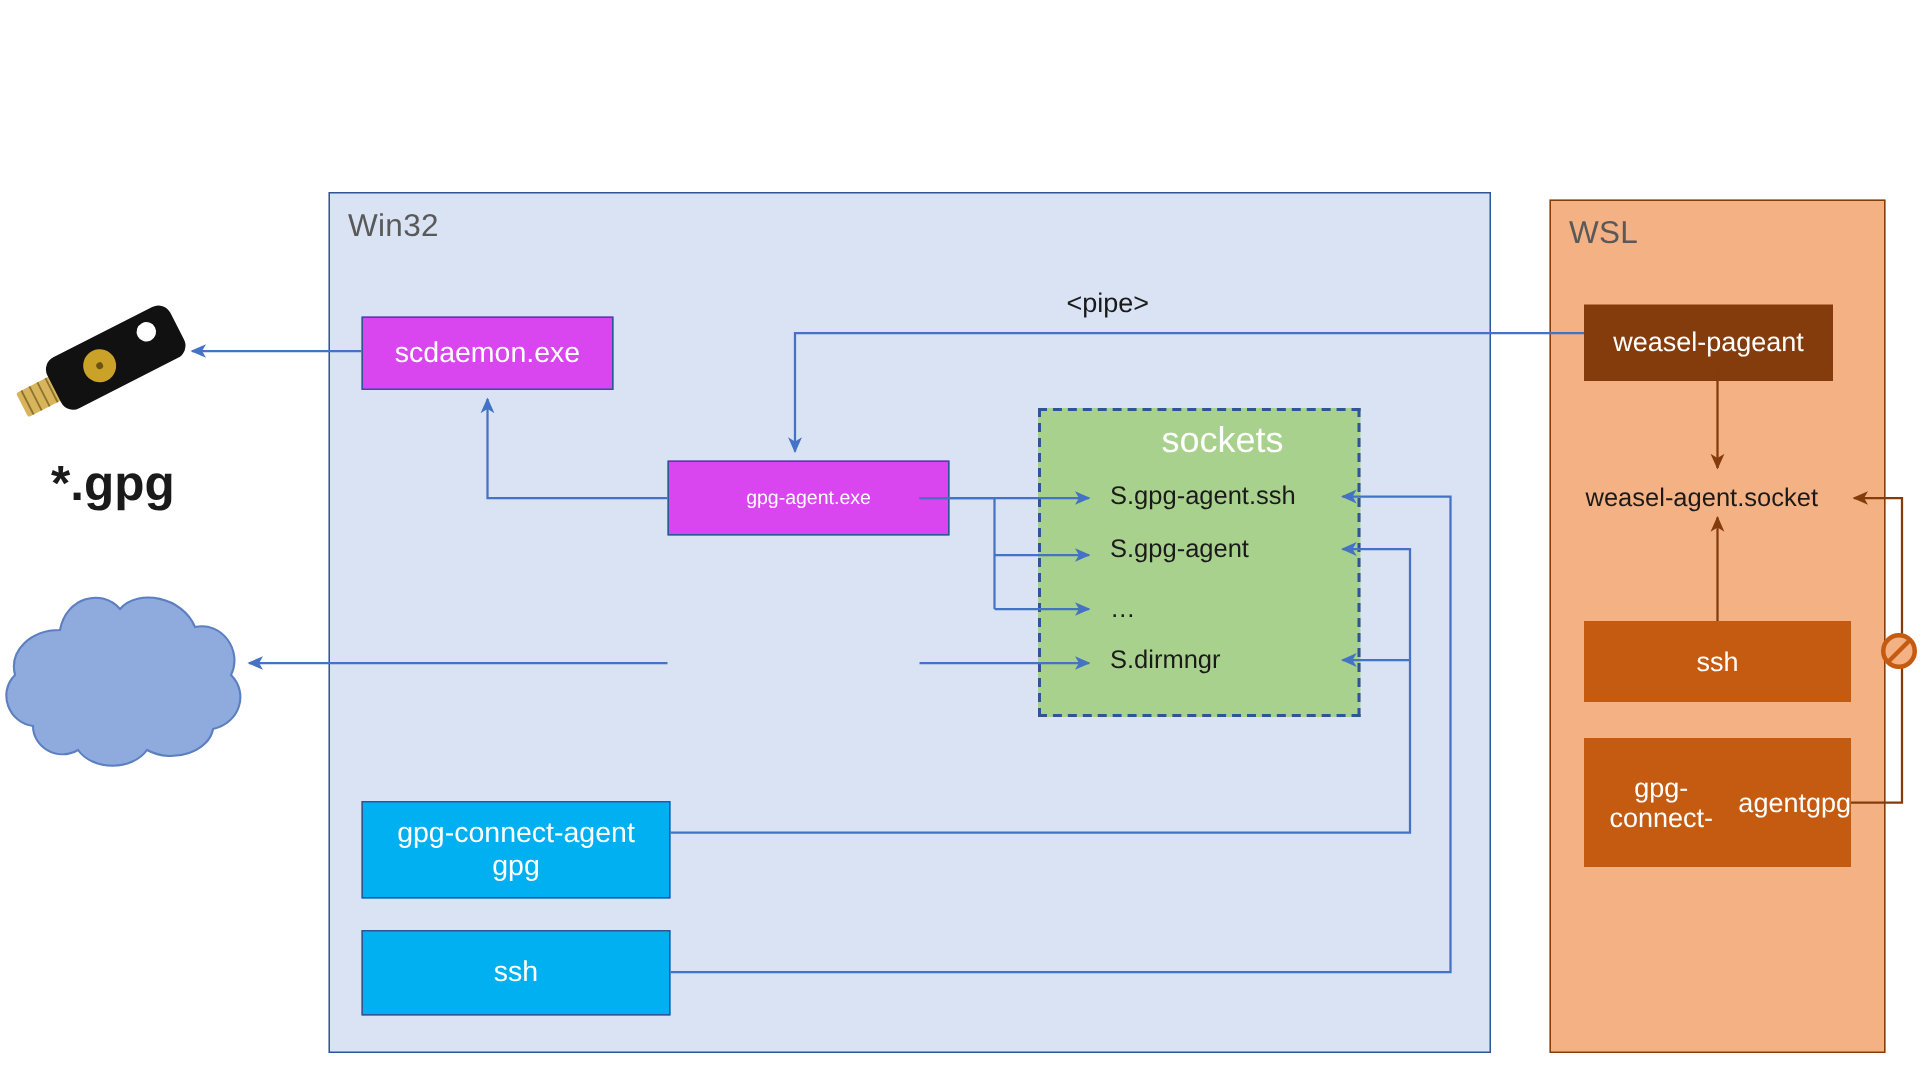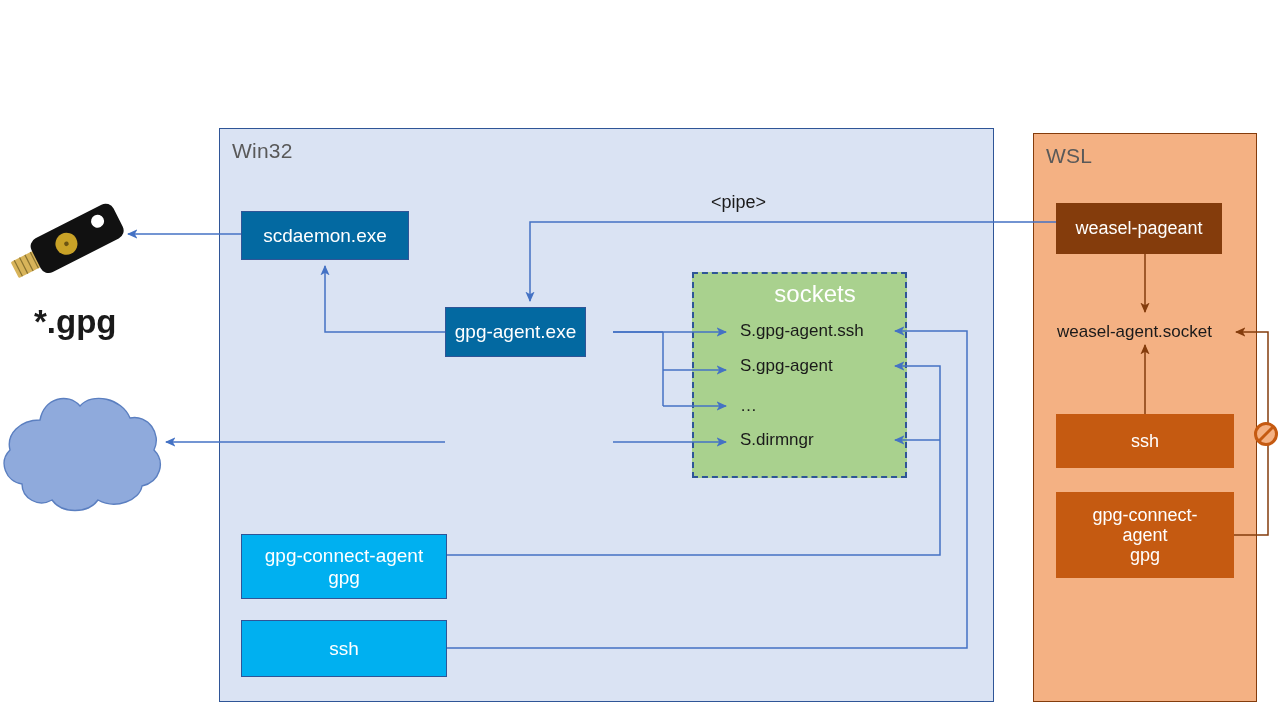--- a/index.html
+++ b/index.html
@@ -45,35 +45,35 @@
   .box {
     position: absolute;
     box-sizing: border-box;
     display: flex;
     align-items: center;
     justify-content: center;
     text-align: center;
     color: #ffffff;
     line-height: 1.12;
   }
-  .box-blue   { background: #0369a1; border: 1px solid #2F5597; }
+  .box-blue   { background: #d946ef; border: 1px solid #2F5597; }
   .box-cyan   { background: #00B0F0; border: 1px solid #2F5597; }
   .box-dkbrown{ background: #843C0C; }
   .box-orange { background: #C55A11; }
 
   #scdaemon      { left: 241px; top: 211px; width: 168px; height: 49px; font-size: 19px; }
-  #gpgagent      { left: 445px; top: 307px; width: 141px; height: 50px; font-size: 19px; }
+  #gpgagent      { left: 445px; top: 307px; width: 188px; height: 50px; font-size: 13px; }
   #dirmngr       { left: 445px; top: 417px; width: 168px; height: 50px; font-size: 19px; }
   #gpgconnect-w32{ left: 241px; top: 534px; width: 206px; height: 65px; font-size: 19px; }
   #ssh-w32       { left: 241px; top: 620px; width: 206px; height: 57px; font-size: 19px; }
 
   #weasel-pageant{ left: 1056px; top: 203px; width: 166px; height: 51px; font-size: 18px; }
   #ssh-wsl       { left: 1056px; top: 414px; width: 178px; height: 54px; font-size: 18px; }
   #gpgconnect-wsl{ left: 1056px; top: 492px; width: 178px; height: 86px; font-size: 18px;
-                   flex-direction: column; justify-content: center; }
+                   flex-direction: row; justify-content: center; }
   #gpgconnect-wsl span { display: block; }
 
   
   #sockets-box {
     position: absolute;
     left: 692px; top: 272px; width: 215px; height: 206px;
     background: #A9D18E;
     border: 2px dashed #2F5597;
     box-sizing: border-box;
   }

